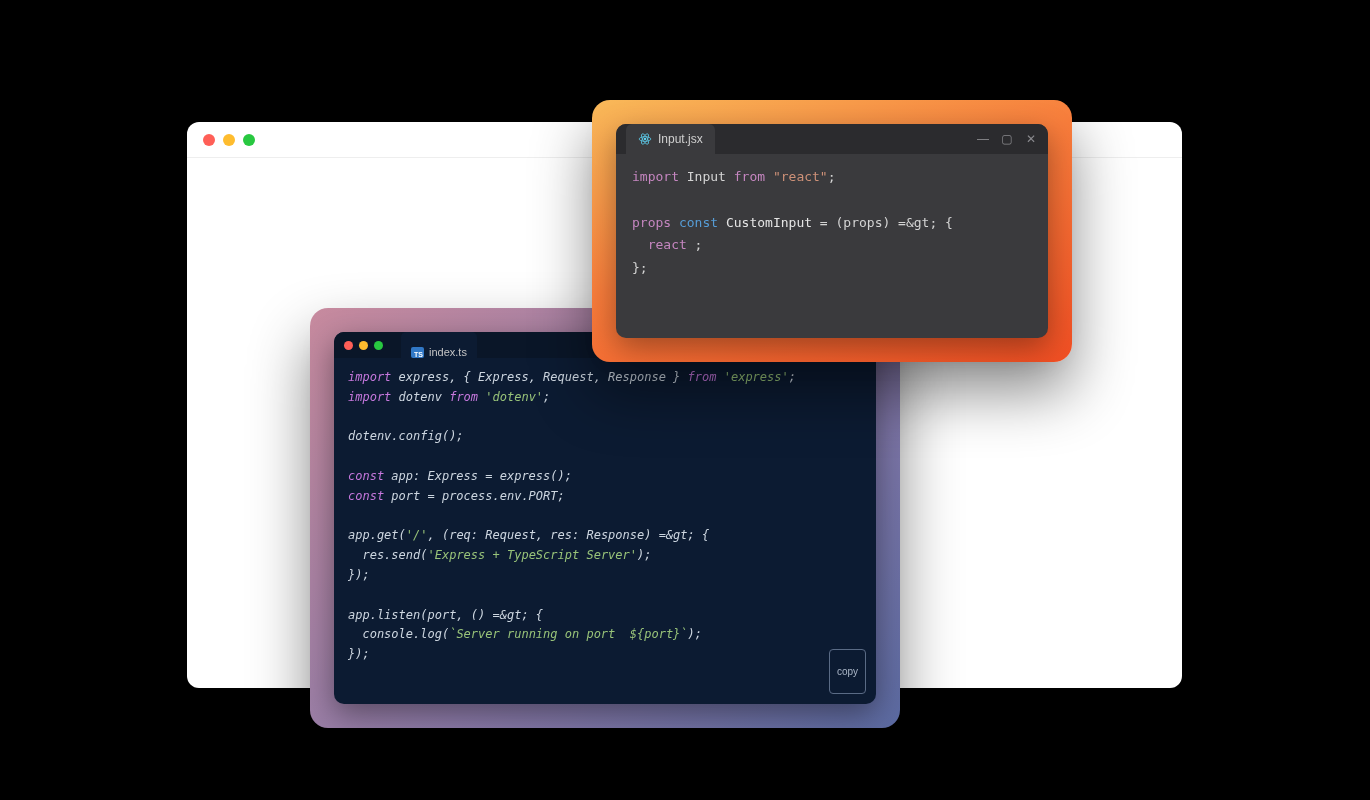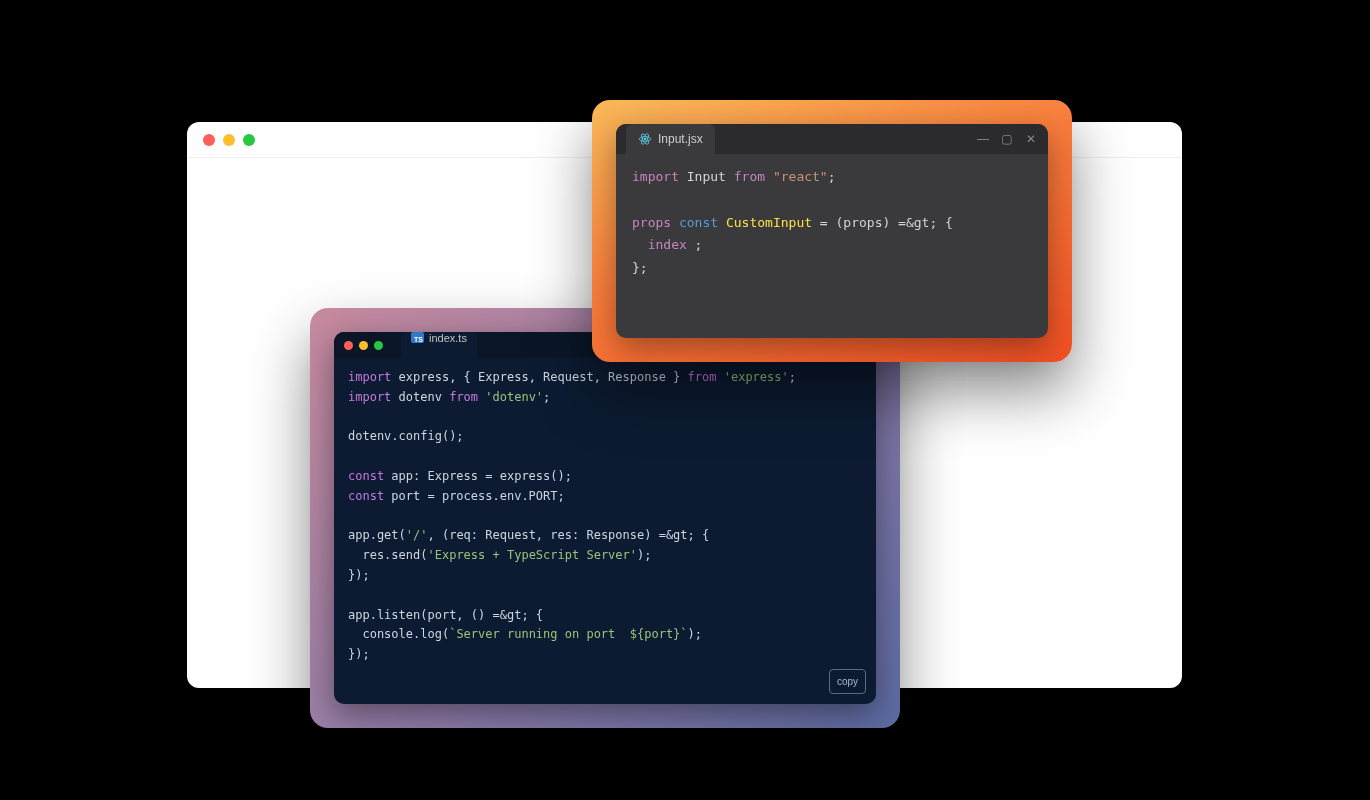--- a/index.html
+++ b/index.html
@@ -104,21 +104,21 @@
     padding: 12px 16px;
     font-family: "SF Mono", Menlo, Consolas, monospace;
     font-size: 13px;
     line-height: 1.75;
     color: #d4d4d4;
     white-space: pre;
   }
   .kw-purple { color: #c586c0; }
   .kw-blue { color: #569cd6; }
   .kw-string-1 { color: #ce9178; }
-  .fn-name-1 { color: #fde047; }
+  .fn-name-1 { color: #e5e5e5; }
 
   
   .card-purple {
     position: absolute;
     left: 310px;
     top: 308px;
     width: 590px;
     height: 420px;
     background: linear-gradient(135deg, #c78a9e 0%, #8c7aa8 55%, #5b6aa1 100%);
     border-radius: 18px;
@@ -141,21 +141,21 @@
     height: 26px;
     display: flex;
     align-items: center;
     padding: 0 10px;
     gap: 6px;
     background: #0a1628;
   }
   .small-dot { width: 9px; height: 9px; border-radius: 50%; }
   .tab-2 {
     display: flex;
-    align-items: flex-start;
+    align-items: flex-end;
     gap: 5px;
     margin-left: 12px;
     padding: 0 10px;
     height: 100%;
     background: #0c1b32;
     font-size: 11px;
     color: #c5c5c5;
     border-top-left-radius: 5px;
     border-top-right-radius: 5px;
   }
@@ -172,32 +172,33 @@
     border-radius: 2px;
   }
   .code-body-2 {
     flex: 1;
     padding: 10px 14px;
     font-family: "SF Mono", Menlo, Consolas, monospace;
     font-size: 12px;
     line-height: 1.65;
     color: #cdd6e0;
     white-space: pre;
+    font-style: italic;
   }
   .kw2-purple { color: #c678dd; }
   .kw2-str { color: #98c379; }
   .copy-btn {
     position: absolute;
     right: 10px;
     bottom: 10px;
     border: 1px solid #5a6b85;
     color: #aab6c7;
     background: transparent;
     font-size: 10px;
-    padding: 6px 7px;
+    padding: 16px 7px;
     border-radius: 4px;
     cursor: pointer;
   }
 </style>
 </head>
 <body>
 
 <div class="browser-window">
   <div class="browser-bar">
     <div class="traffic-dot dot-red"></div>
@@ -220,21 +221,21 @@
       </div>
       <div class="win-controls">
         <div class="win-ctrl">—</div>
         <div class="win-ctrl">▢</div>
         <div class="win-ctrl">✕</div>
       </div>
     </div>
     <div class="code-body-1"><span class="kw-purple">import</span> <span>Input</span> <span class="kw-purple">from</span> <span class="kw-string-1">"react"</span><span>;</span>
 
 <span class="kw-purple">props</span> <span class="kw-blue">const</span> <span class="fn-name-1">CustomInput</span><span> = (props) =&amp;gt; {</span>
-  <span class="kw-purple">index</span><span> ;</span>
+  <span class="kw-purple">react</span><span> ;</span>
 <span>};</span></div>
   </div>
 </div>
 
 <div class="card-purple">
   <div class="editor-dark-2">
     <div class="editor-header-2">
       <div class="small-dot dot-red"></div>
       <div class="small-dot dot-yellow"></div>
       <div class="small-dot dot-green"></div>

